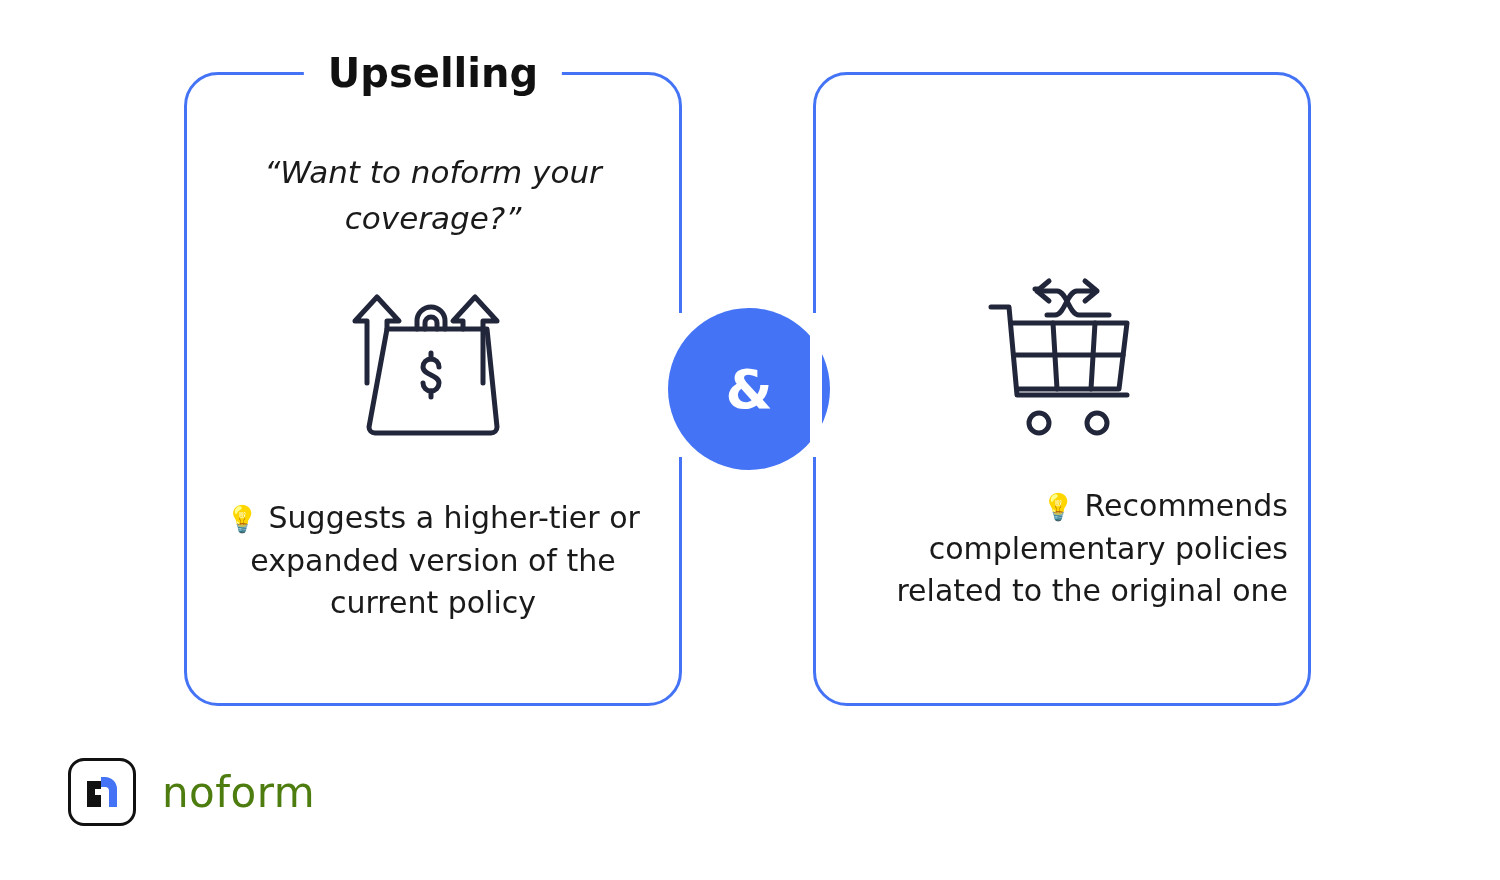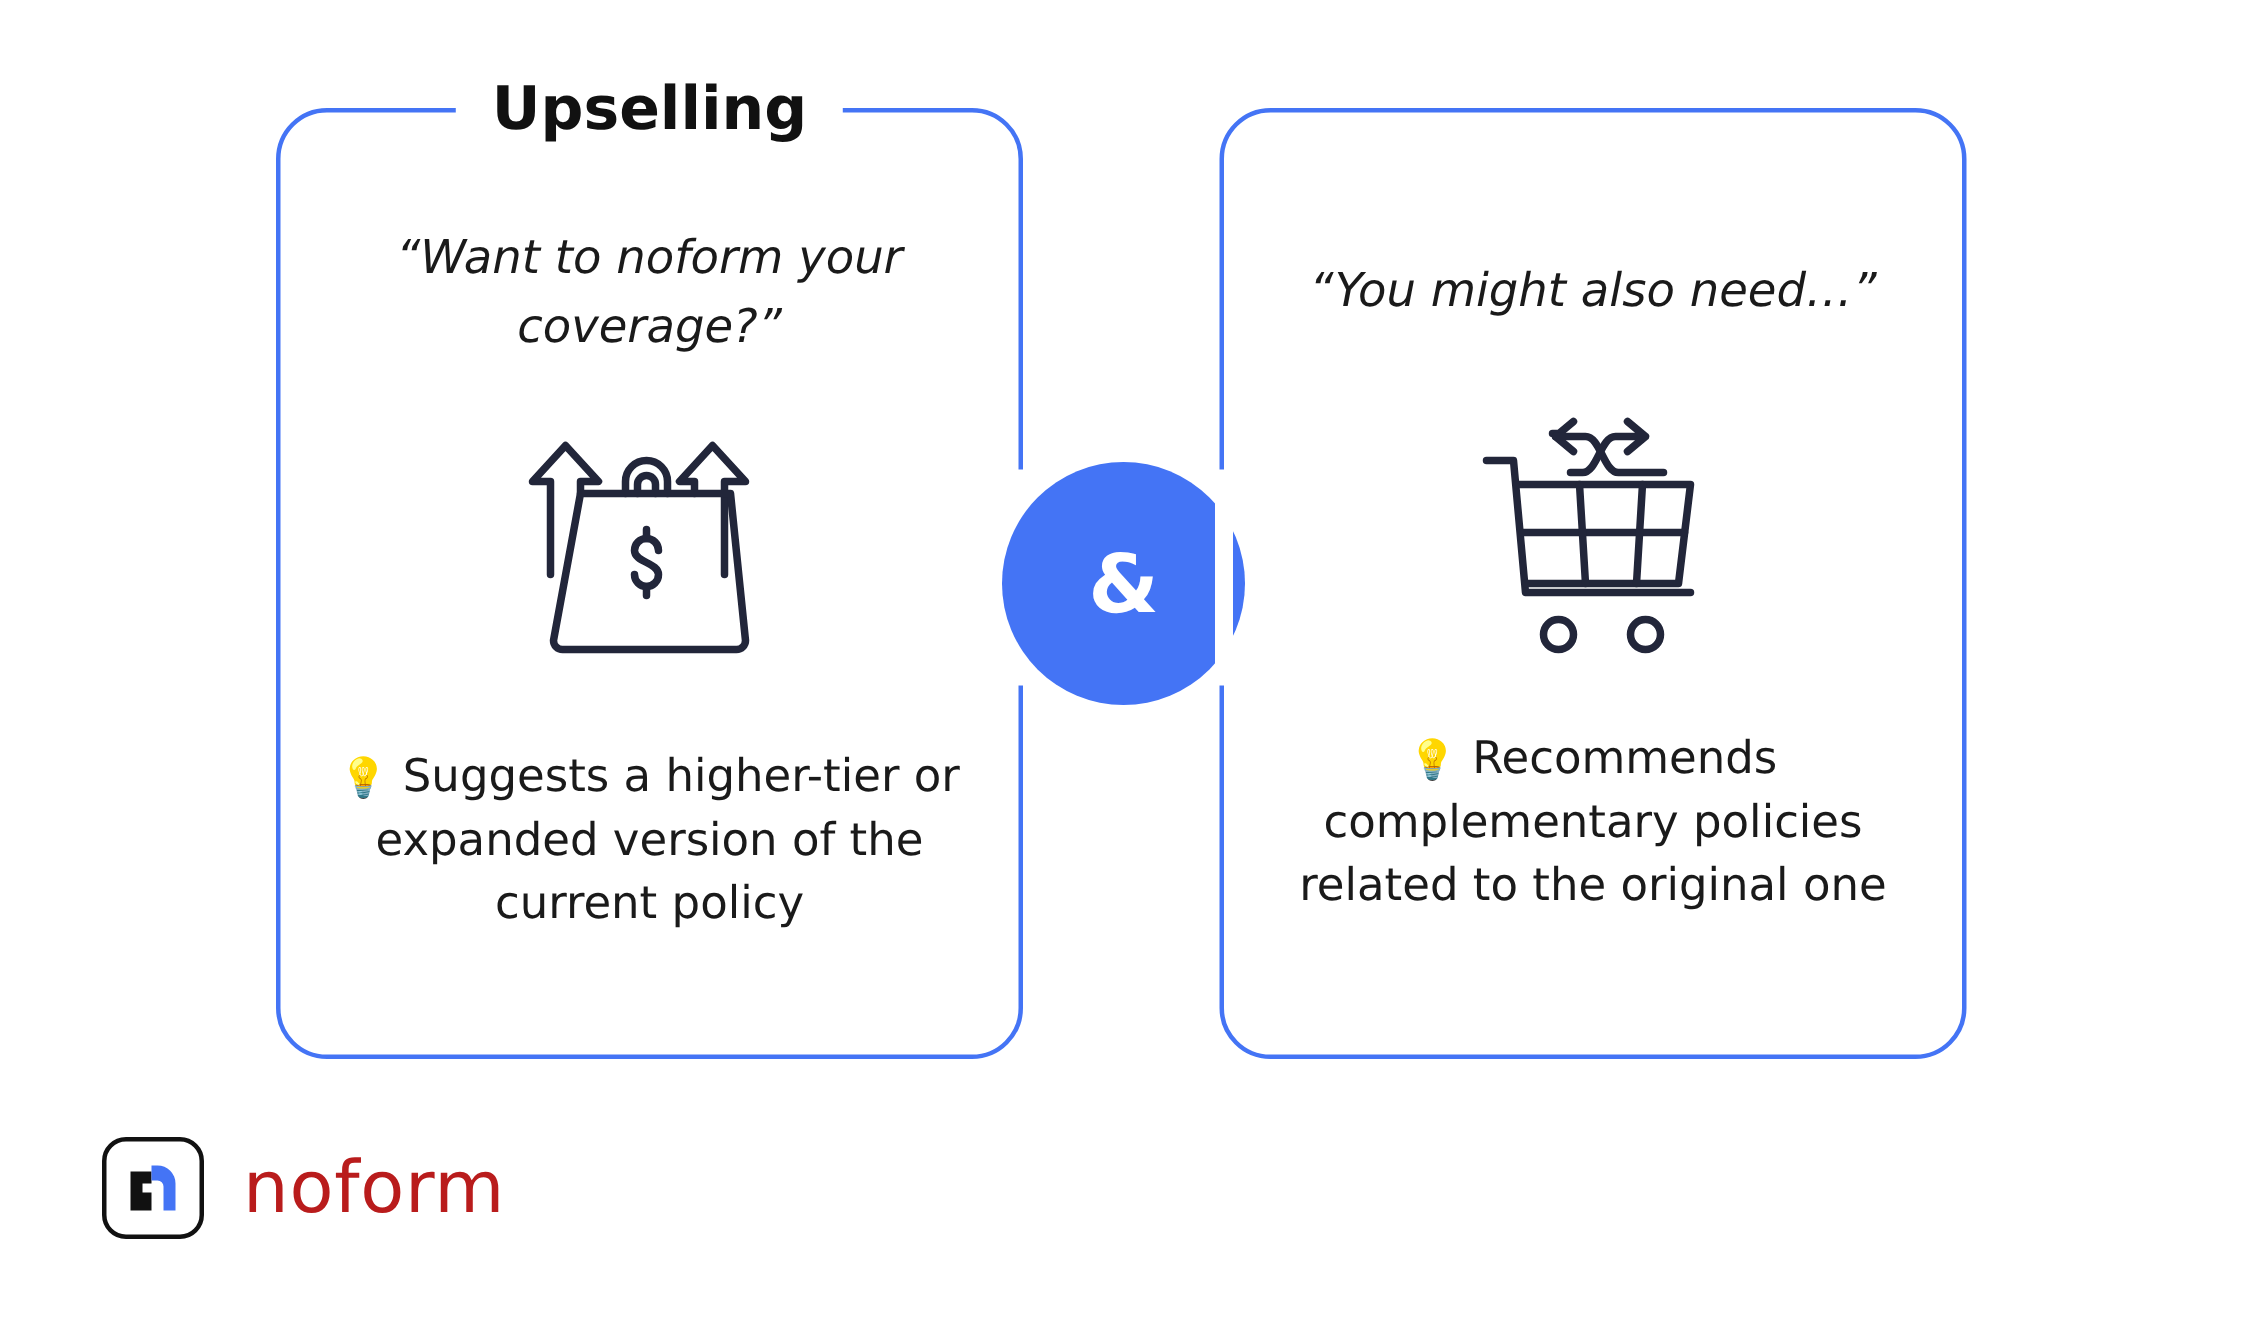--- a/index.html
+++ b/index.html
@@ -18,21 +18,21 @@
   .icon { position:absolute; left:50%; transform:translateX(-50%); }
   .desc { position:absolute; left:20px; right:20px; text-align:center; font-size:30px;
           line-height:42px; color:#1a1a1a; }
   .bulb { display:inline-block; margin-right:10px; font-size:26px; }
   #amp { position:absolute; left:668px; top:308px; width:162px; height:162px; border-radius:50%;
          background:#4474f5; color:#fff; font-weight:bold; font-size:54px; display:flex;
          align-items:center; justify-content:center; }
   #logo { position:absolute; left:68px; top:758px; display:flex; align-items:center; }
   #logo-mark { width:68px; height:68px; border:3px solid #111; border-radius:16px; box-sizing:border-box;
                position:relative; }
-  #logo-text { margin-left:26px; font-size:48px; color:#b91c1c; letter-spacing:0.5px; }
+  #logo-text { margin-left:26px; font-size:42px; color:#4d7c0f; letter-spacing:0.5px; }
 </style>
 </head>
 <body>
 
 <div class="card" id="card-up">
   <div class="title">Upselling</div>
   <div class="gap-right"></div>
   <div class="quote" style="top:74px;">“Want to noform your coverage?”</div>
   <div class="icon" style="top:202px;">
     <svg width="164" height="164" viewBox="0 0 164 164" fill="none" stroke="#22263a" stroke-width="5" stroke-linejoin="round" stroke-linecap="round">
@@ -47,35 +47,34 @@
   </div>
   <div class="desc" style="top:422px;">
     <span class="bulb">💡</span><span>Suggests a higher-tier or expanded version of the current policy</span>
   </div>
 </div>
 
 <div id="amp">&amp;</div>
 
 <div class="card" id="card-cross">
   <div class="gap-left"></div>
-  <div class="quote" style="top:96px;">“You might also need…”</div>
   <div class="icon" style="top:202px;">
     <svg width="150" height="166" viewBox="0 0 150 166" fill="none" stroke="#22263a" stroke-width="5" stroke-linejoin="round" stroke-linecap="round">
       <path d="M52 12 H48 M62 4 L50 14 L62 24"></path>
       <path d="M50 14 H70 C80 14 82 38 92 38 H122"></path>
       <path d="M98 4 L110 14 L98 24 M110 14 H90 C80 14 78 38 68 38 H60"></path>
       <path d="M4 30 H22 L30 118 H140"></path>
       <path d="M24 46 H140 L132 112 H30"></path>
       <path d="M28 78 H136"></path>
       <path d="M66 46 L70 112 M108 46 L104 112"></path>
       <circle cx="52" cy="146" r="10"></circle>
       <circle cx="110" cy="146" r="10"></circle>
     </svg>
   </div>
-  <div class="desc" style="top:410px;">
+  <div class="desc" style="top:410px;text-align:right;">
     <span class="bulb">💡</span><span>Recommends complementary policies related to the original one</span>
   </div>
 </div>
 
 <div id="logo">
   <div id="logo-mark">
     <svg width="62" height="62" viewBox="0 0 62 62" style="position:absolute;left:0;top:0;">
       <path d="M16 20 H30 V28 H24 V34 H30 V46 H16 Z" fill="#111"></path>
       <path d="M30 16 H34 A12 12 0 0 1 46 28 V46 H38 V30 A4 4 0 0 0 34 26 H30 Z" fill="#4474f5"></path>
     </svg>

